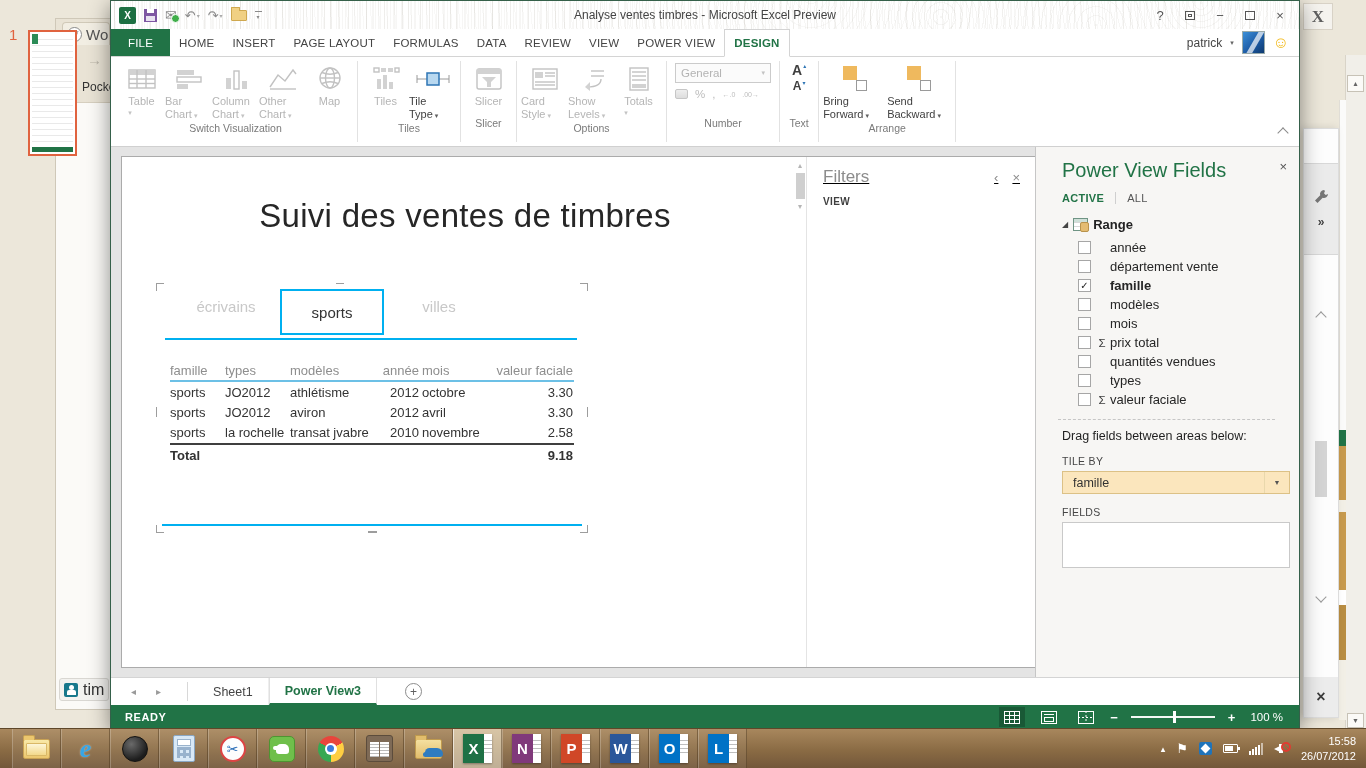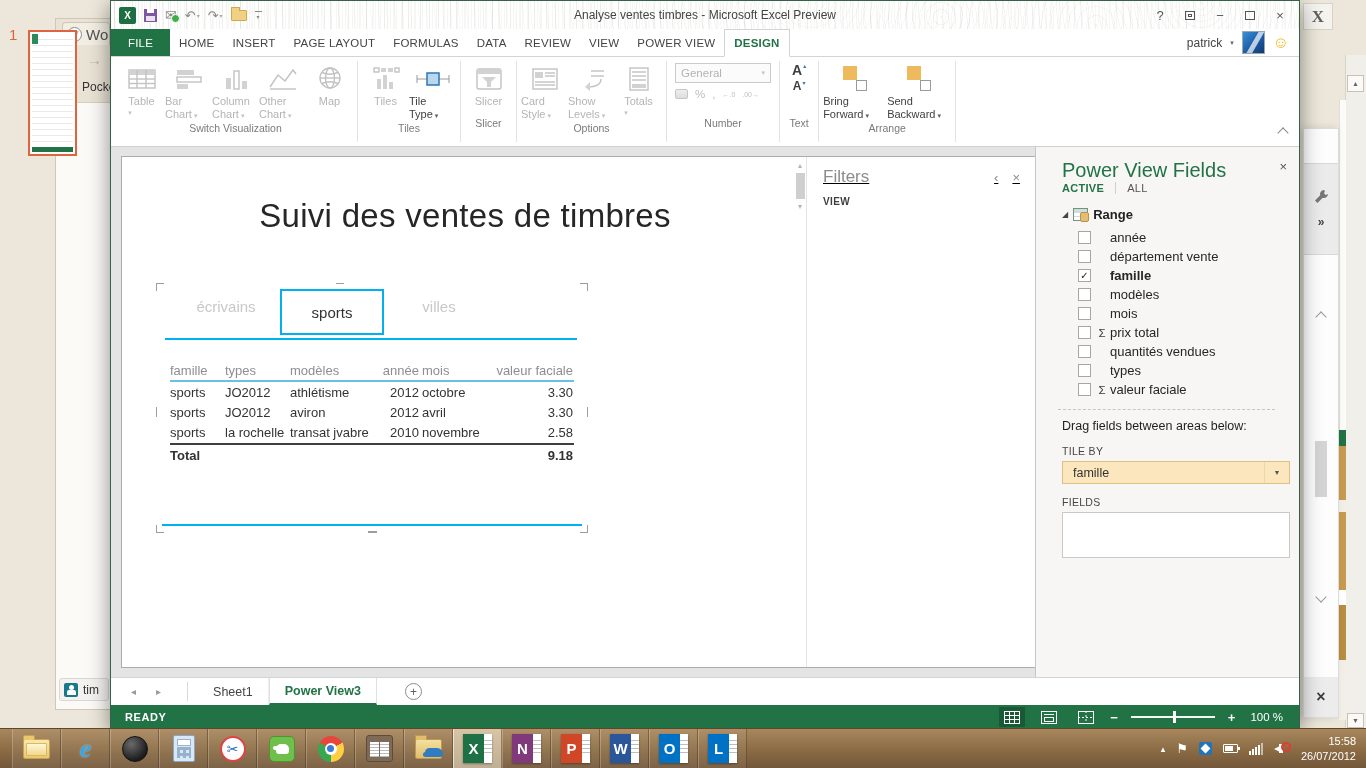--- a/index.html
+++ b/index.html
@@ -23,21 +23,21 @@
   .bl-bm { position:absolute; top:60px; left:6px; display:flex; gap:5px; align-items:center; }
   .pocket-ic { width:15px; height:15px; min-width:15px; background:#ee4056; border-radius:4px; position:relative; }
   .pocket-ic::before { content:""; position:absolute; left:3.5px; top:3px; width:6px; height:6px;
      border-left:2px solid #fff; border-bottom:2px solid #fff; transform:rotate(-45deg); }
   .bl-bm-label { font-size:12px; color:#333; }
   .bl-contact { position:absolute; bottom:8px; left:3px; width:50px; height:23px; background:#f3f2ef;
      border:1px solid #d9d7d2; border-radius:3px; display:flex; align-items:center; gap:5px; padding-left:4px; }
   .person-ic { width:14px; height:14px; min-width:14px; background:#17788c; border-radius:2px; position:relative; }
   .person-ic::before { content:""; position:absolute; left:4.5px; top:2px; width:5px; height:5px; background:#fff; border-radius:50%; }
   .person-ic::after { content:""; position:absolute; left:2.5px; bottom:1.5px; width:9px; height:5px; background:#fff; border-radius:2px 2px 0 0; }
-  .bl-contact-label { font-size:12px; color:#333; }
+  .bl-contact-label { font-size:16px; color:#333; }
 
   
   .anno-num { position:absolute; left:9px; top:26px; font-size:15px; color:#e0633f; }
   .anno-rect { position:absolute; left:28px; top:30px; width:49px; height:126px; border:2px solid #e0633f; background:#fff; }
   .anno-mini { position:absolute; inset:2px; background:
      repeating-linear-gradient(#fff 0 5px, #e9e9e9 5px 6px); }
   .anno-mini::before { content:""; position:absolute; left:0; top:0; width:6px; height:10px; background:#2c8c57; }
   .anno-mini::after { content:""; position:absolute; left:0; bottom:0; width:100%; height:5px; background:#217346; }
 
   
@@ -176,21 +176,21 @@
   .f-title { font-size:17px; color:#8c8c8c; flex:1; }
   .f-col { font-size:13px; color:#8c8c8c; margin-right:14px; }
   .f-close { font-size:13px; color:#8c8c8c; }
   .f-view { margin-top:9px; font-size:10px; font-weight:bold; color:#3f3f3f; letter-spacing:.4px; }
   .f-hint { position:absolute; left:16px; right:22px; top:212px; font-size:13.5px; color:#c9c9c9; line-height:1.45; }
 
   
   .fields { position:absolute; top:0; right:0; bottom:0; width:264px; background:#f7f6f4; border-left:1px solid #c6c6c6; padding:10px 10px 0 26px; }
   .fp-close { position:absolute; top:12px; right:12px; font-size:13px; color:#555; }
   .fp-title { margin-top:2px; font-size:20px; color:#217346; font-weight:400; }
-  .fp-tabs { display:flex; align-items:center; font-size:11px; }
+  .fp-tabs { margin-top:10px; display:flex; align-items:center; font-size:11px; }
   .fp-active { color:#217346; font-weight:bold; letter-spacing:.3px; }
   .fp-div { width:1px; height:12px; background:#cfcfcf; margin:0 11px; }
   .fp-all { color:#555; letter-spacing:.3px; }
   .fp-range { margin-top:13px; display:flex; align-items:center; gap:5px; }
   .exp { font-size:8px; color:#444; }
   .tbl-ic { width:15px; height:13px; border:1px solid #6f9484; background:
      linear-gradient(#cfe0d8 0 3px, transparent 3px),
      repeating-linear-gradient(#fff 0 3px, #d8d8d8 3px 4px); position:relative; }
   .tbl-ic::after { content:""; position:absolute; right:-2px; bottom:-2px; width:7px; height:8px; background:#e4bc72; border:1px solid #b9934c; border-radius:2px; }
   .fp-rangename { font-weight:bold; font-size:13px; color:#222; }

